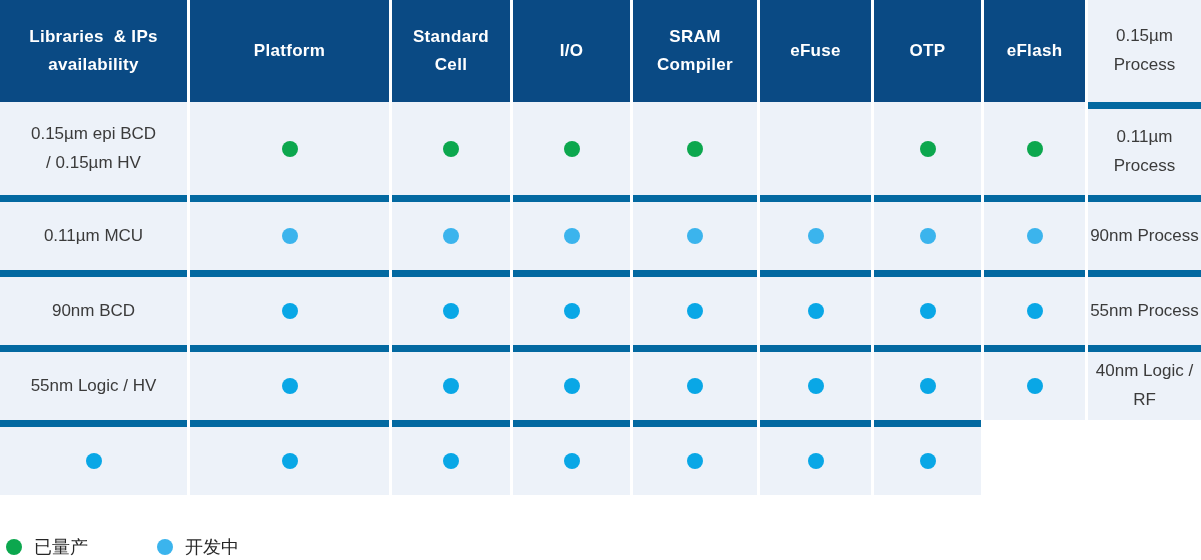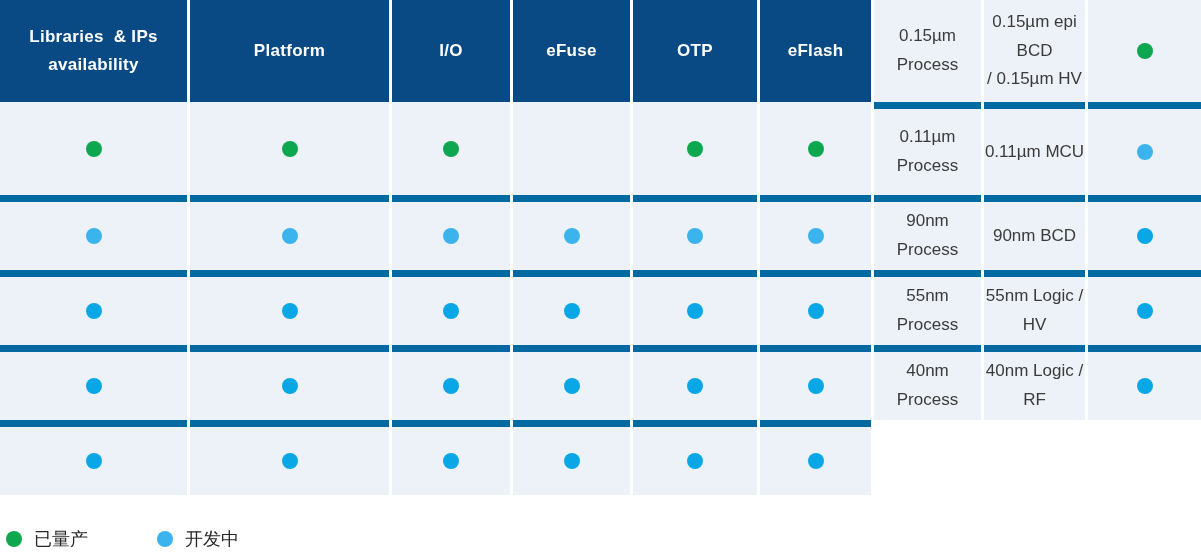--- a/index.html
+++ b/index.html
@@ -34,38 +34,42 @@
     background: var(--row-bg, #edf2f9);
     font-size: 17px;
     line-height: 1.7;
   }
   .bt { border-top: 7px solid #0369a1; }
   .dot {
     width: 16px; height: 16px; border-radius: 50%;
     display: inline-block;
   }
   .legend {
-    margin-top: 32px;
+    margin-top: 40px;
     padding-left: 6px;
     display: flex;
     align-items: center;
     gap: 69px;
   }
   .legend-item { display: flex; align-items: center; gap: 12px; }
   .legend-label { font-size: 18px; color: #262626; }
 </style>
 </head>
 <body>
 
 <div class="table">
 
   <div class="cell th">Libraries  &amp; IPs
 availability</div>
   <div class="cell th">Platform</div>
+  <div class="cell th">Standard
+Cell</div>
   <div class="cell th">I/O</div>
+  <div class="cell th">SRAM
+Compiler</div>
   <div class="cell th">eFuse</div>
   <div class="cell th">OTP</div>
   <div class="cell th">eFlash</div>
 
   <div class="cell td">0.15µm Process</div>
   <div class="cell td">0.15µm epi BCD
 / 0.15µm HV</div>
   <div class="cell td"><span class="dot" style="background: rgb(12, 167, 78);"></span></div>
   <div class="cell td"><span class="dot" style="background: rgb(12, 167, 78);"></span></div>
   <div class="cell td"><span class="dot" style="background: rgb(12, 167, 78);"></span></div>
@@ -97,21 +101,20 @@
   <div class="cell td bt">55nm Process</div>
   <div class="cell td bt">55nm Logic / HV</div>
   <div class="cell td bt"><span class="dot" style="background: rgb(9, 167, 230);"></span></div>
   <div class="cell td bt"><span class="dot" style="background: rgb(9, 167, 230);"></span></div>
   <div class="cell td bt"><span class="dot" style="background: rgb(9, 167, 230);"></span></div>
   <div class="cell td bt"><span class="dot" style="background: rgb(9, 167, 230);"></span></div>
   <div class="cell td bt"><span class="dot" style="background: rgb(9, 167, 230);"></span></div>
   <div class="cell td bt"><span class="dot" style="background: rgb(9, 167, 230);"></span></div>
   <div class="cell td bt"><span class="dot" style="background: rgb(9, 167, 230);"></span></div>
 
-  <div class="cell td bt">40nm Process</div>
   <div class="cell td bt">40nm Logic / RF</div>
   <div class="cell td bt"><span class="dot" style="background: rgb(9, 167, 230);"></span></div>
   <div class="cell td bt"><span class="dot" style="background: rgb(9, 167, 230);"></span></div>
   <div class="cell td bt"><span class="dot" style="background: rgb(9, 167, 230);"></span></div>
   <div class="cell td bt"><span class="dot" style="background: rgb(9, 167, 230);"></span></div>
   <div class="cell td bt"><span class="dot" style="background: rgb(9, 167, 230);"></span></div>
   <div class="cell td bt"><span class="dot" style="background: rgb(9, 167, 230);"></span></div>
   <div class="cell td bt"><span class="dot" style="background: rgb(9, 167, 230);"></span></div>
 </div>
 

